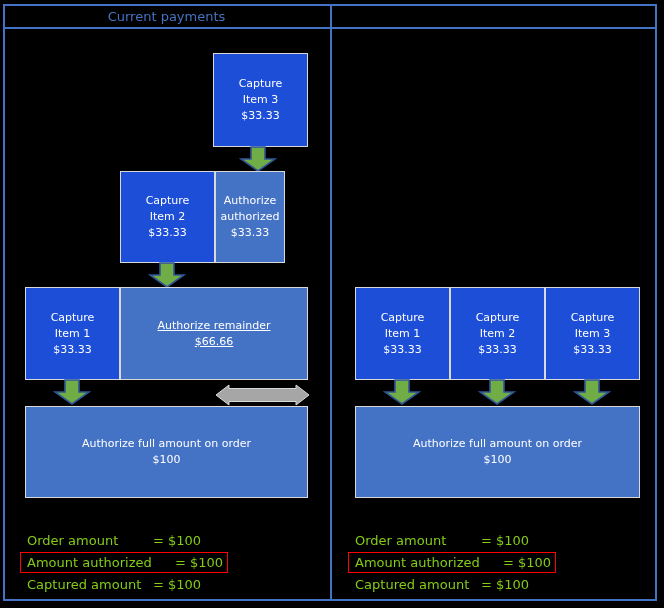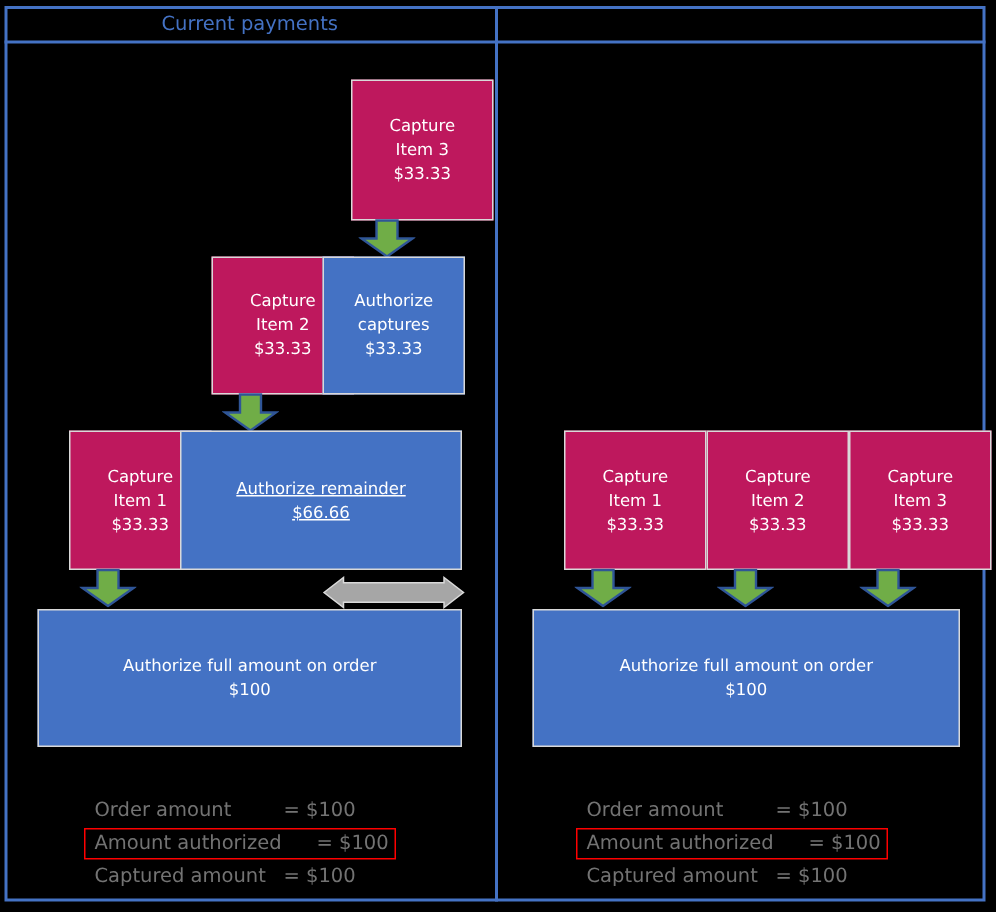--- a/index.html
+++ b/index.html
@@ -21,32 +21,32 @@
   .header-title.left{left:3px;width:327px;text-align:center;}
   .header-title.right{left:332px;width:325px;}
 
   .box{
     position:absolute;box-sizing:border-box;
     border:1.5px solid #D9D9D9;
     color:#FFFFFF;font-size:11px;line-height:16px;
     display:flex;flex-direction:column;align-items:center;justify-content:center;
     text-align:center;
   }
-  .green{background:#be185d;margin-left:21px;}
+  .green{background:#1d4ed8;}
   .blue{background:#4472C4;}
 
   .arrow{position:absolute;}
 
   .gray-arrow-label{
     position:absolute;left:0;top:0;width:100%;height:100%;
     display:flex;align-items:center;justify-content:center;
     color:#FFFFFF;font-size:11px;
   }
 
-  .stats{position:absolute;color:#737373;font-size:13px;margin-left:36px;}
+  .stats{position:absolute;color:#84cc16;font-size:13px;}
   .stat-row{
     display:flex;align-items:center;height:19px;margin-bottom:1px;
     border:1.5px solid transparent;padding:0 4px 0 6px;width:fit-content;
     white-space:nowrap;
   }
   .stat-row.highlight{border-color:#FF0000;gap:22px;}
   .stat-label{display:inline-block;width:126px;}
   .stat-value{display:inline-block;}
 </style>
 </head>
@@ -68,23 +68,23 @@
 
   <svg class="arrow" style="left:239px;top:146px;" width="38" height="26" viewBox="0 0 38 26">
     <polygon points="12,1 26,1 26,13 36,13 19,25 2,13 12,13" fill="#70AD47" stroke="#2F5597" stroke-width="1.6"></polygon>
   </svg>
 
   <div class="box green" style="left:120px;top:171px;width:95px;height:92px;">
     <span>Capture</span>
     <span>Item 2</span>
     <span>$33.33</span>
   </div>
-  <div class="box blue" style="left:215px;top:171px;width:95px;height:92px;">
+  <div class="box blue" style="left:215px;top:171px;width:70px;height:92px;">
     <span>Authorize</span>
-    <span>captures</span>
+    <span>authorized</span>
     <span>$33.33</span>
   </div>
 
   <svg class="arrow" style="left:148px;top:262px;" width="38" height="26" viewBox="0 0 38 26">
     <polygon points="12,1 26,1 26,13 36,13 19,25 2,13 12,13" fill="#70AD47" stroke="#2F5597" stroke-width="1.6"></polygon>
   </svg>
 
   <div class="box green" style="left:25px;top:287px;width:95px;height:93px;">
     <span>Capture</span>
     <span>Item 1</span>

